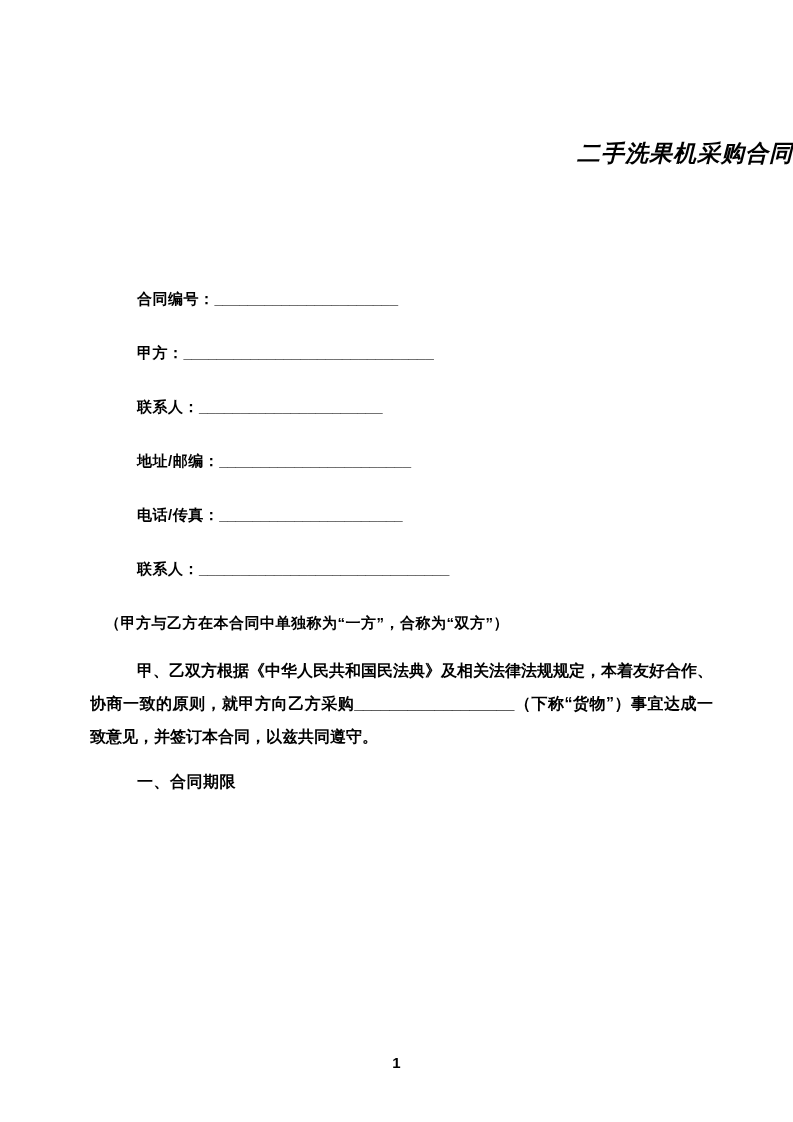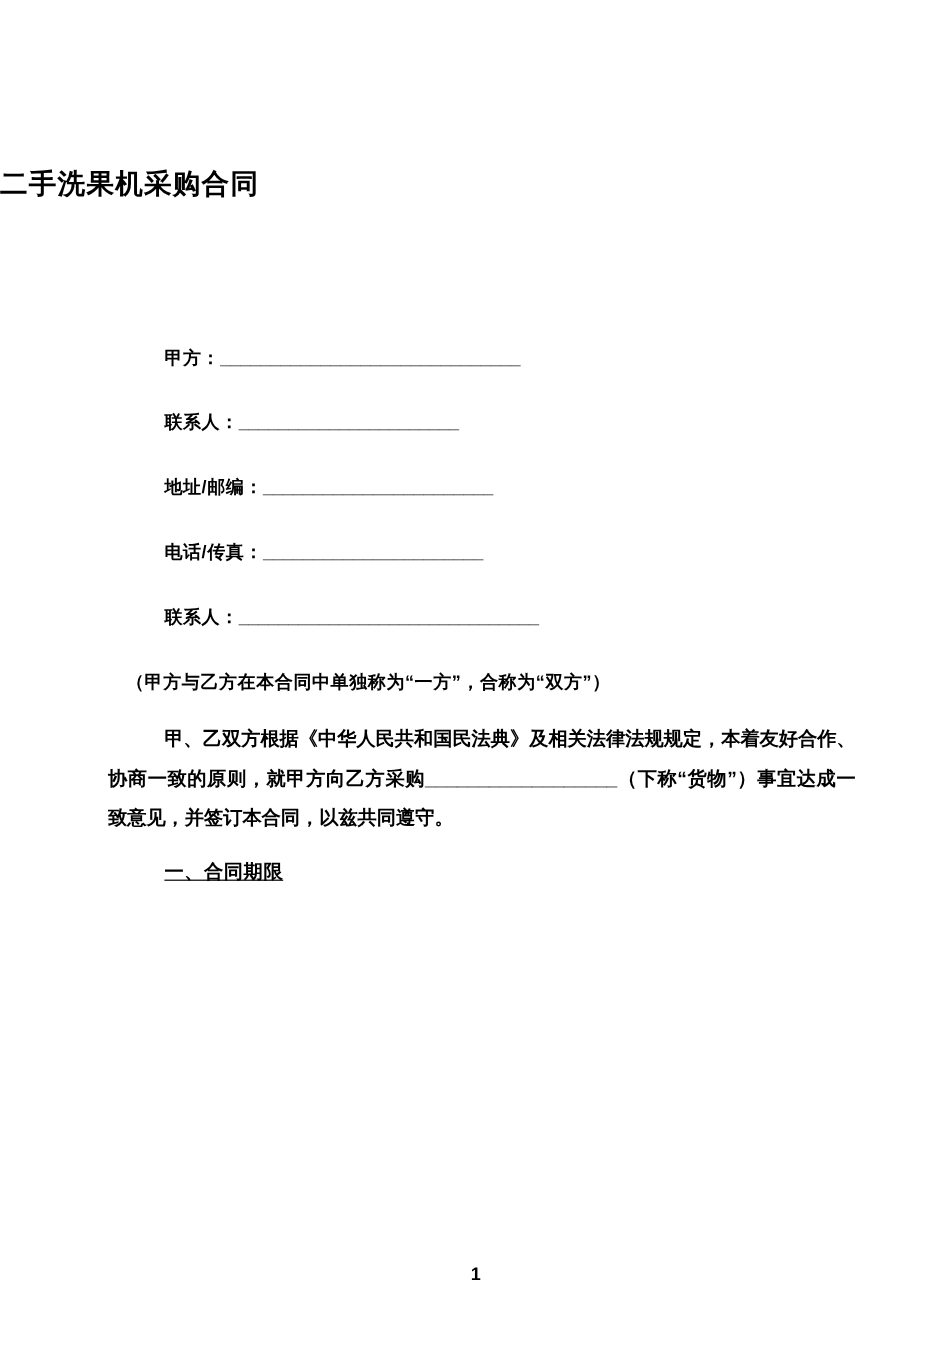--- a/index.html
+++ b/index.html
@@ -17,21 +17,22 @@
     font-weight: 600;
     overflow: hidden;
   }
   .title {
     margin: 0;
     padding-top: 138px;
     font-size: 23px;
     line-height: 30px;
     font-weight: 700;
     letter-spacing: 1px;
-    text-align: left;
+    text-align: right;
+    font-style: italic;
   }
   .fields {
     margin-top: 120px;
   }
   .field-row {
     margin: 0 0 32px 137px;
     font-size: 15px;
     line-height: 22px;
     height: 22px;
     white-space: nowrap;
@@ -56,41 +57,43 @@
     text-align: justify;
     text-indent: 47px;
     letter-spacing: 0;
   }
   .heading {
     margin: 12px 0 0 137px;
     font-size: 16px;
     line-height: 33px;
     font-weight: 700;
     letter-spacing: 0.5px;
-    text-decoration: underline;
   }
   .page-number {
     position: absolute;
     left: 0;
     right: 0;
     top: 1052px;
     text-align: center;
     font-size: 15px;
     line-height: 22px;
   }
 </style>
 </head>
 <body>
 
 <div class="page">
 
   <h1 class="title">二手洗果机采购合同</h1>
 
   <div class="fields">
 
+    <div class="field-row">
+      <span class="field-label">合同编号：</span><span class="field-blank">______________________</span>
+    </div>
 
     <div class="field-row">
       <span class="field-label">甲方：</span><span class="field-blank">______________________________</span>
     </div>
 
     <div class="field-row">
       <span class="field-label">联系人：</span><span class="field-blank">______________________</span>
     </div>
 
     <div class="field-row">

